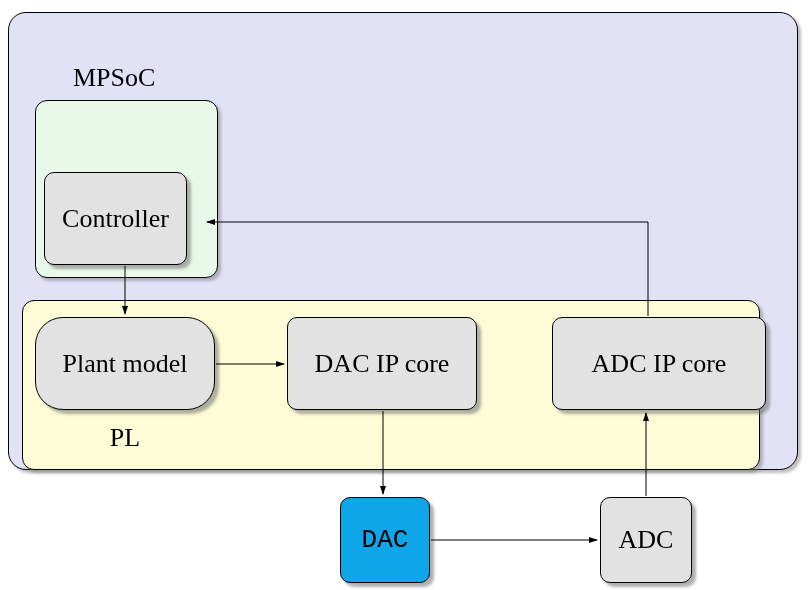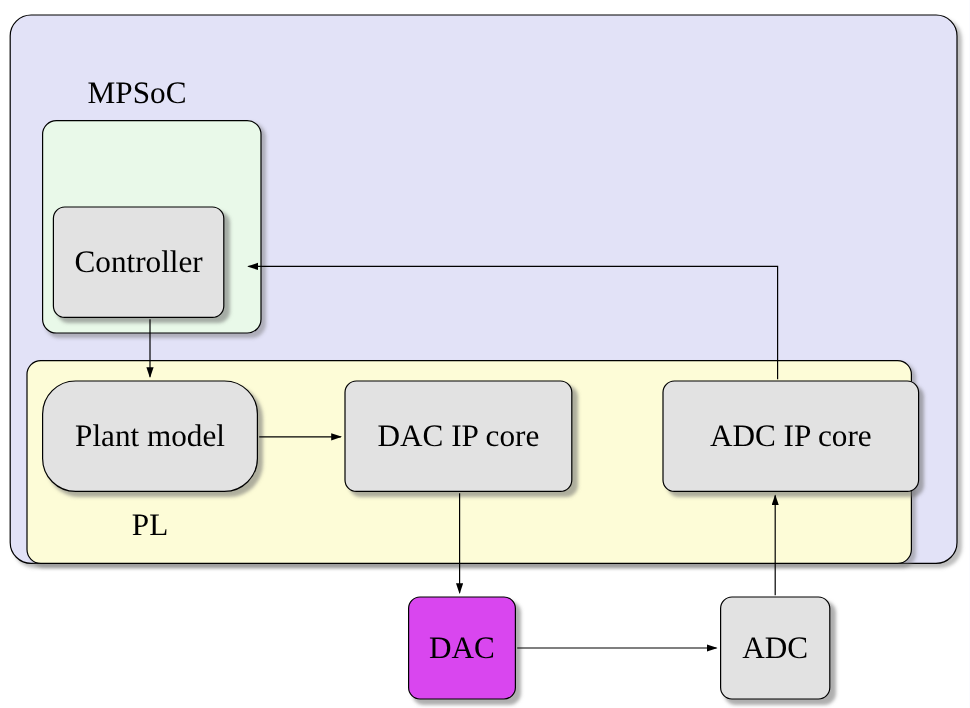--- a/index.html
+++ b/index.html
@@ -88,21 +88,21 @@
   <div class="region ps" style="background-color: rgb(233, 249, 233);"></div>
   <div class="region pl" style="background-color: rgb(253, 252, 215);"></div>
 
   <div class="region-label label-mpsoc">MPSoC</div>
   <div class="region-label label-pl">PL</div>
 
   <div class="node controller" style="background-color: rgb(226, 226, 226);">Controller</div>
   <div class="node plant" style="background-color: rgb(226, 226, 226);">Plant model</div>
   <div class="node dacip" style="background-color: rgb(226, 226, 226);">DAC IP core</div>
   <div class="node adcip" style="background-color: rgb(226, 226, 226);">ADC IP core</div>
-  <div class="node dac" style="background-color: #d946ef;">DAC</div>
+  <div class="node dac" style="background-color: #0ea5e9; font-family: Liberation Mono, monospace;">DAC</div>
   <div class="node adc" style="background-color: rgb(226, 226, 226);">ADC</div>
 
   <svg class="arrows" xmlns="http://www.w3.org/2000/svg">
     <defs>
       <marker id="arrowhead" markerWidth="10" markerHeight="8" refX="8" refY="3" orient="auto" markerUnits="userSpaceOnUse">
         <path d="M0,0 L9,3 L0,6 Z" fill="#000"></path>
       </marker>
     </defs>
     <line x1="125" y1="266" x2="125" y2="314" marker-end="url(#arrowhead)"></line>
     <line x1="216" y1="364" x2="284" y2="364" marker-end="url(#arrowhead)"></line>

